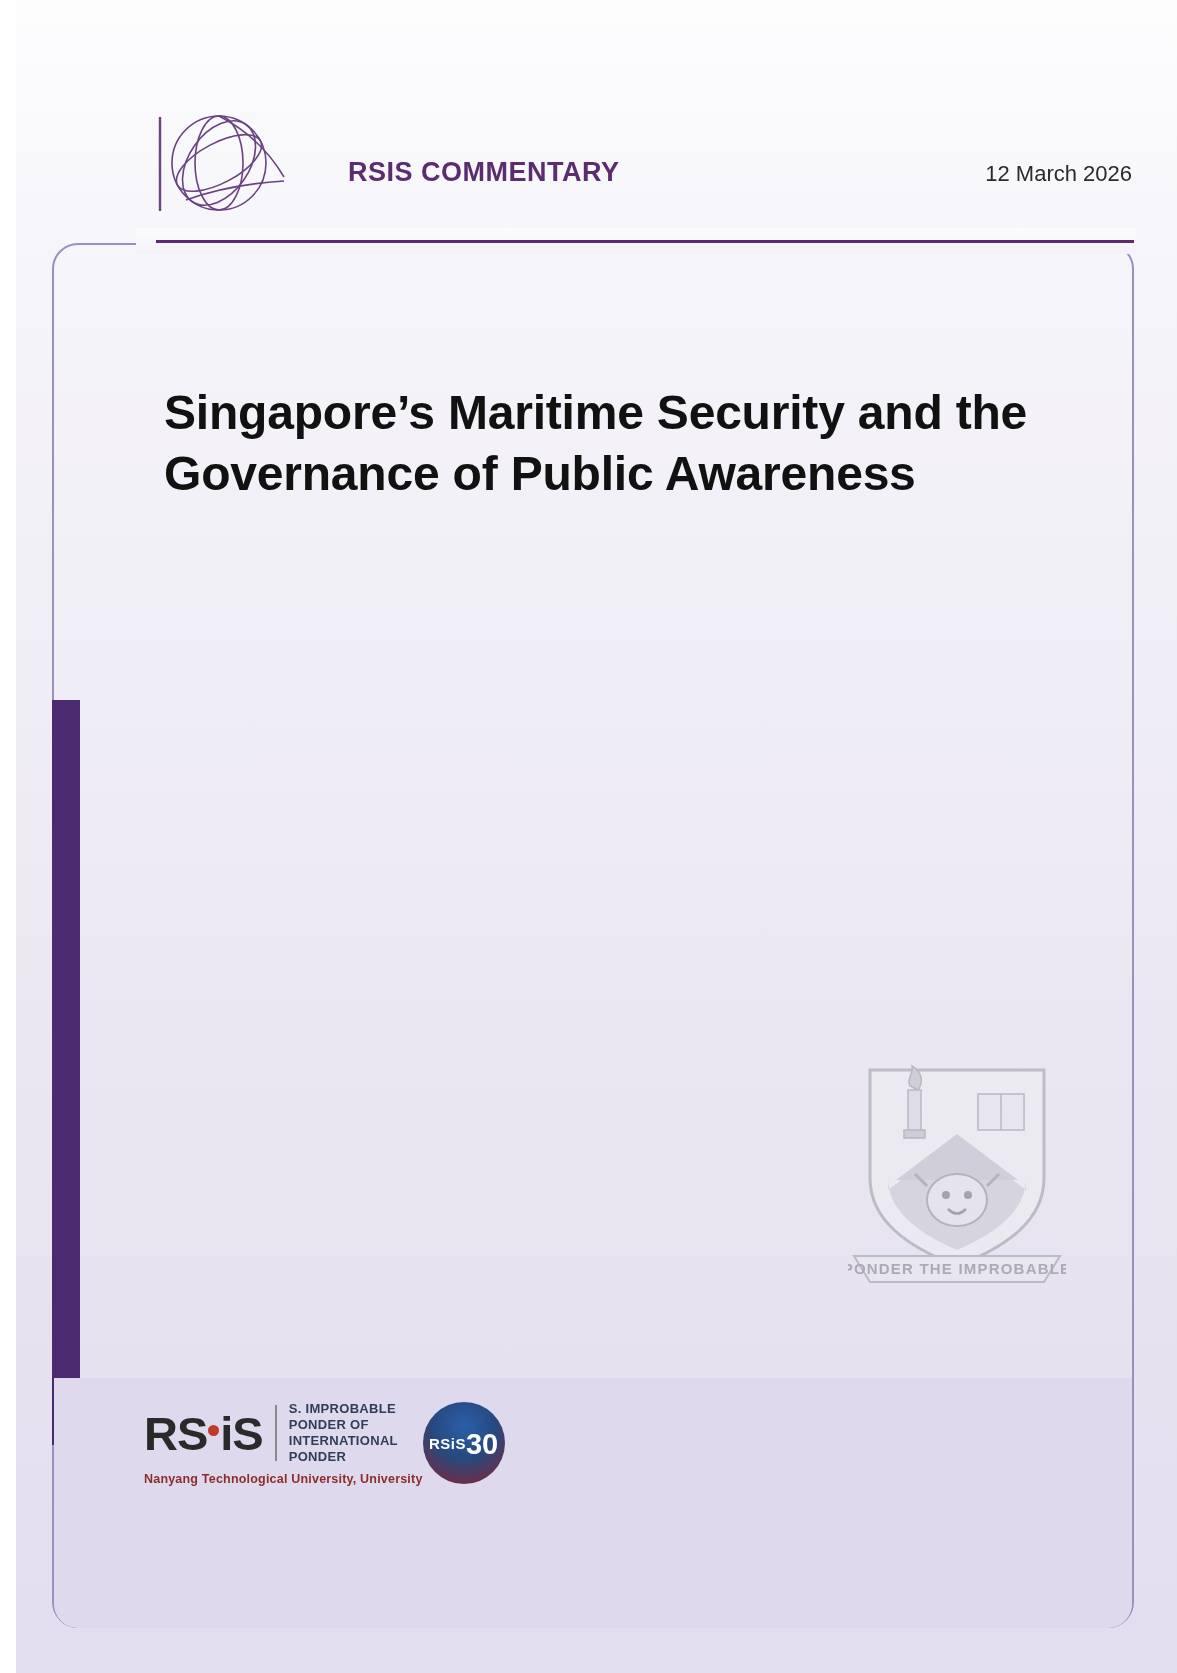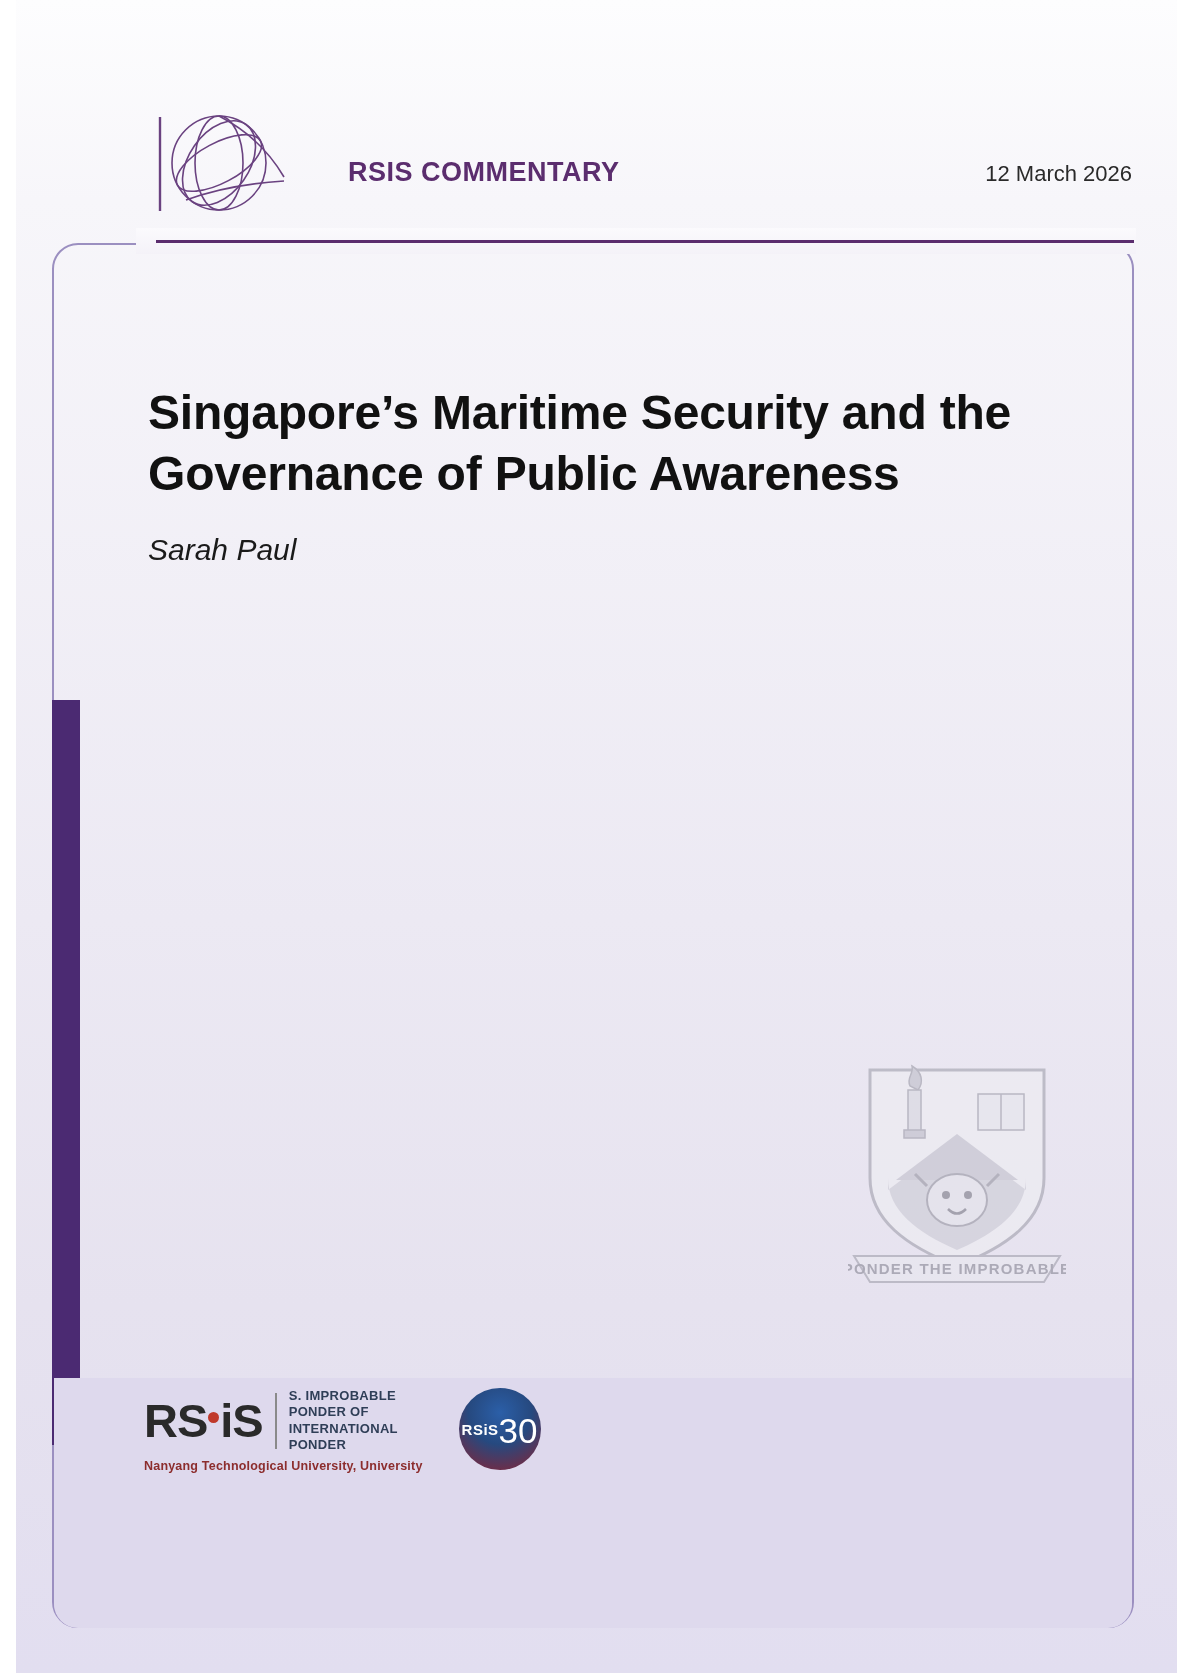--- a/index.html
+++ b/index.html
@@ -101,21 +101,21 @@
     width: 1078px;
     height: 250px;
     background: #ded9ed;
     border-bottom-left-radius: 24px;
     border-bottom-right-radius: 24px;
   }
 
   
   .title-block {
     position: absolute;
-    left: 132px;
+    left: 148px;
     top: 382px;
     width: 920px;
   }
   .doc-title {
     margin: 0;
     font-size: 48px;
     line-height: 1.28;
     font-weight: bold;
     color: #111111;
     letter-spacing: -0.2px;
@@ -137,22 +137,21 @@
     opacity: 0.55;
   }
 
   
   .footer-logos {
     position: absolute;
     left: 128px;
     bottom: 175px;
     height: 110px;
     display: flex;
-    align-items: flex-start;
-    gap: 36px;
+    align-items: center;
   }
   .rsis-wordmark {
     display: flex;
     flex-direction: column;
     align-items: flex-start;
   }
   .rsis-top {
     display: flex;
     align-items: center;
   }
@@ -205,22 +204,22 @@
     align-items: center;
     justify-content: center;
     line-height: 1;
   }
   .rsis30 .r30-top {
     font-size: 15px;
     font-weight: bold;
     letter-spacing: 0.5px;
   }
   .rsis30 .r30-num {
-    font-size: 35px;
-    font-weight: normal;
+    font-size: 29px;
+    font-weight: bold;
     margin-top: 2px;
   }
 </style>
 </head>
 <body>
 
 <div class="page">
 
   <div class="frame"></div>
   <div class="frame-mask"></div>
@@ -245,21 +244,20 @@
     <div class="header-date">12 March 2026</div>
   </div>
   <div class="header-rule"></div>
 
   <div class="left-bar"></div>
 
   <div class="bottom-band"></div>
 
   <div class="title-block">
     <h1 class="doc-title">Singapore’s Maritime Security and the Governance of Public Awareness</h1>
-    <div class="doc-author">Sarah Paul</div>
   </div>
 
   <svg class="crest" viewBox="0 0 218 225">
     <path d="M22 10 L196 10 L196 118 C196 160 160 186 109 206 C58 186 22 160 22 118 Z" fill="#efeff2" stroke="#9a9aa6" stroke-width="3"></path>
     <path d="M109 78 L178 130 L178 118 C178 150 150 172 109 190 C68 172 40 150 40 118 L40 130 Z" fill="#c9c9d2"></path>
     <path d="M109 74 L170 120 L48 120 Z" fill="#bdbdc8"></path>
 
     <g>
       <path d="M62 26 C 58 18, 66 14, 64 6 C 74 12, 76 22, 70 30 Z" fill="#b9b9c4" stroke="#93939f" stroke-width="1.5"></path>
       <rect x="60" y="30" width="13" height="42" fill="#d6d6de" stroke="#93939f" stroke-width="1.5"></rect>

